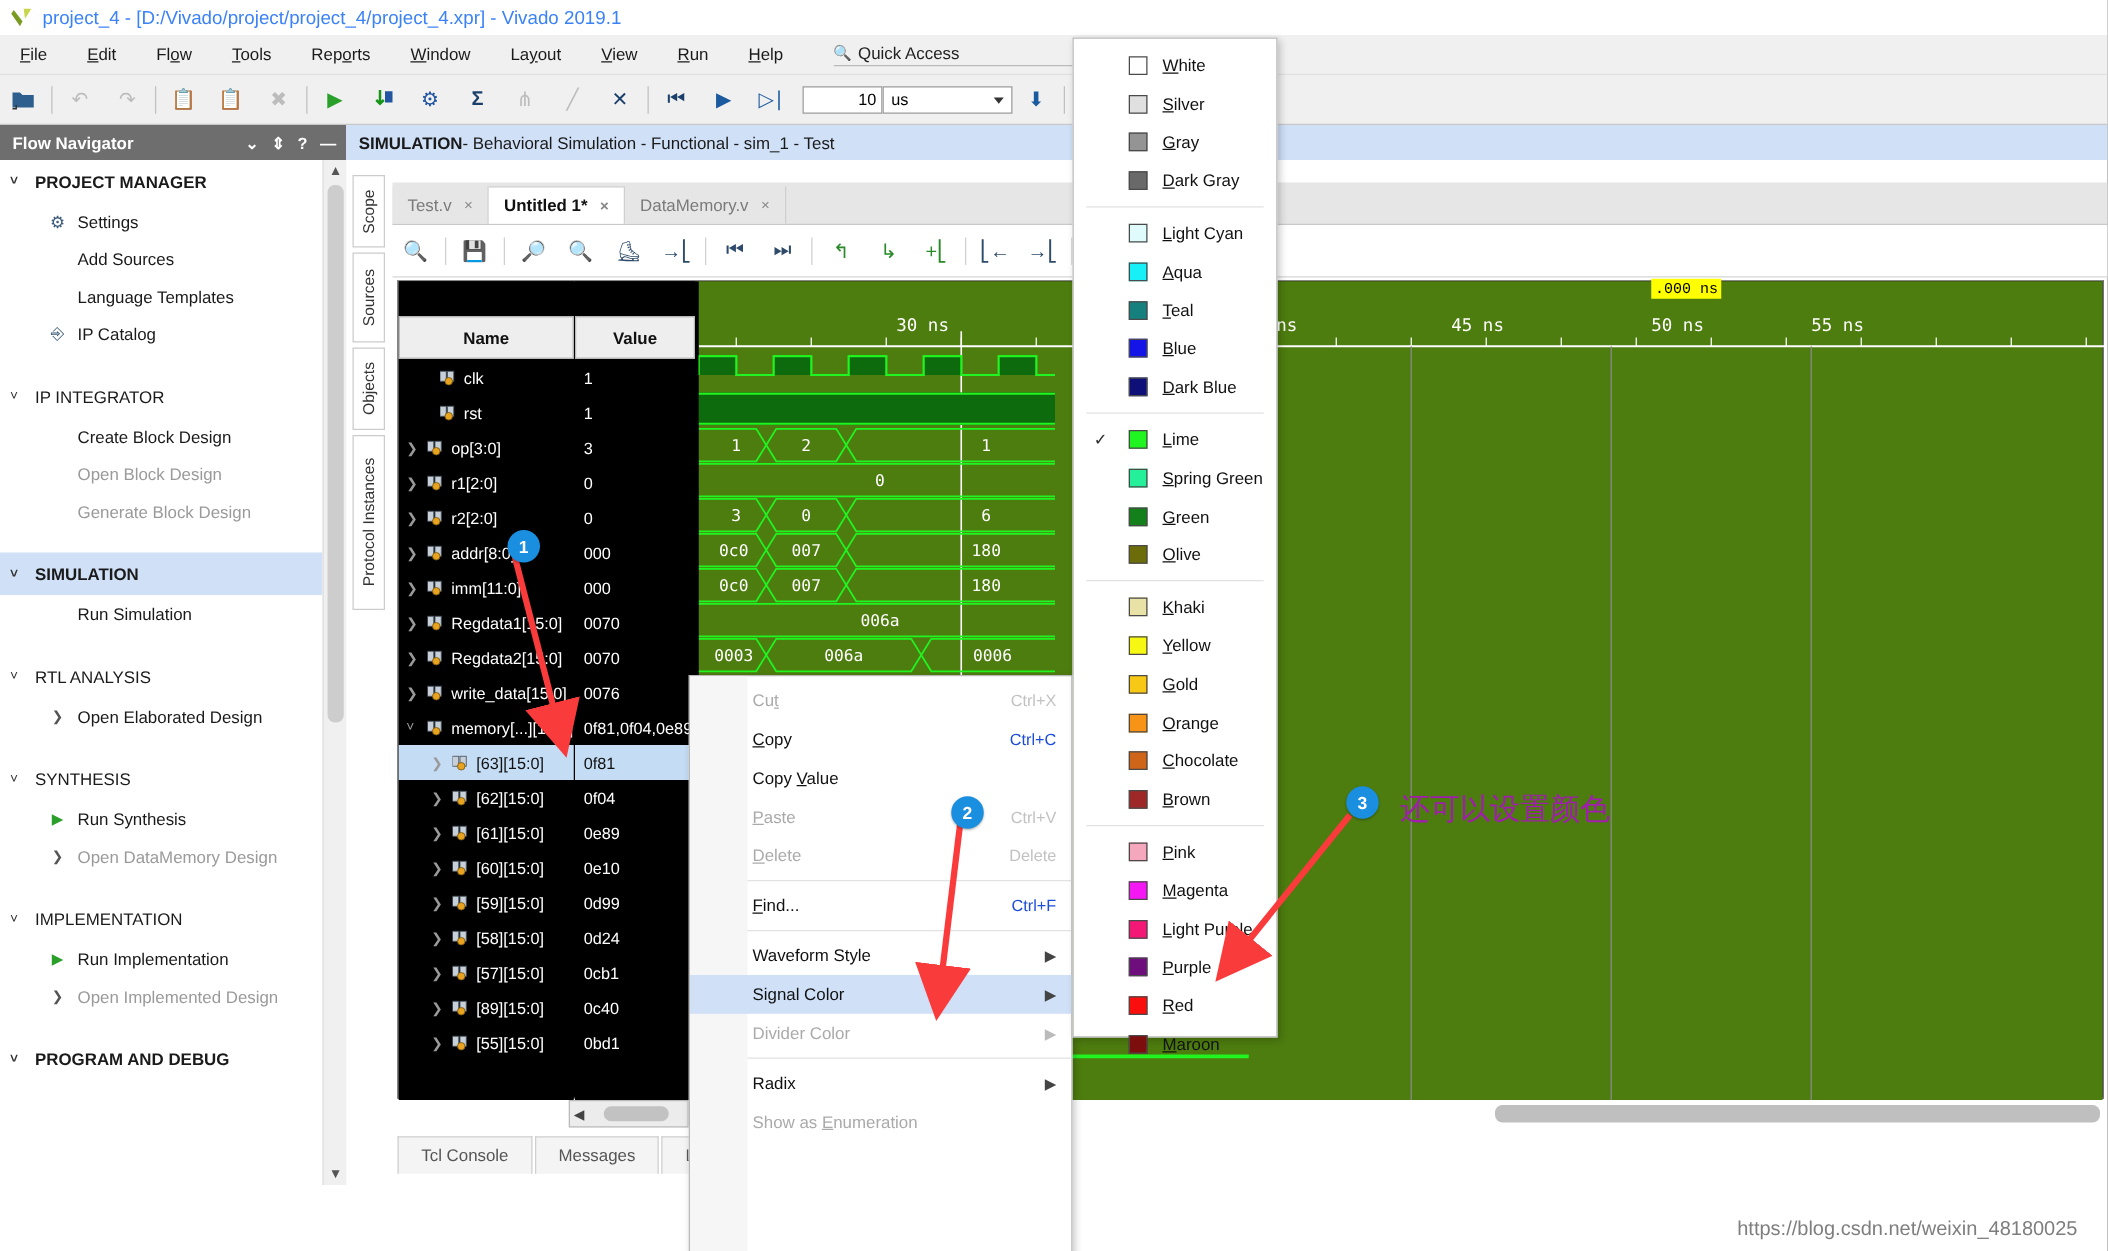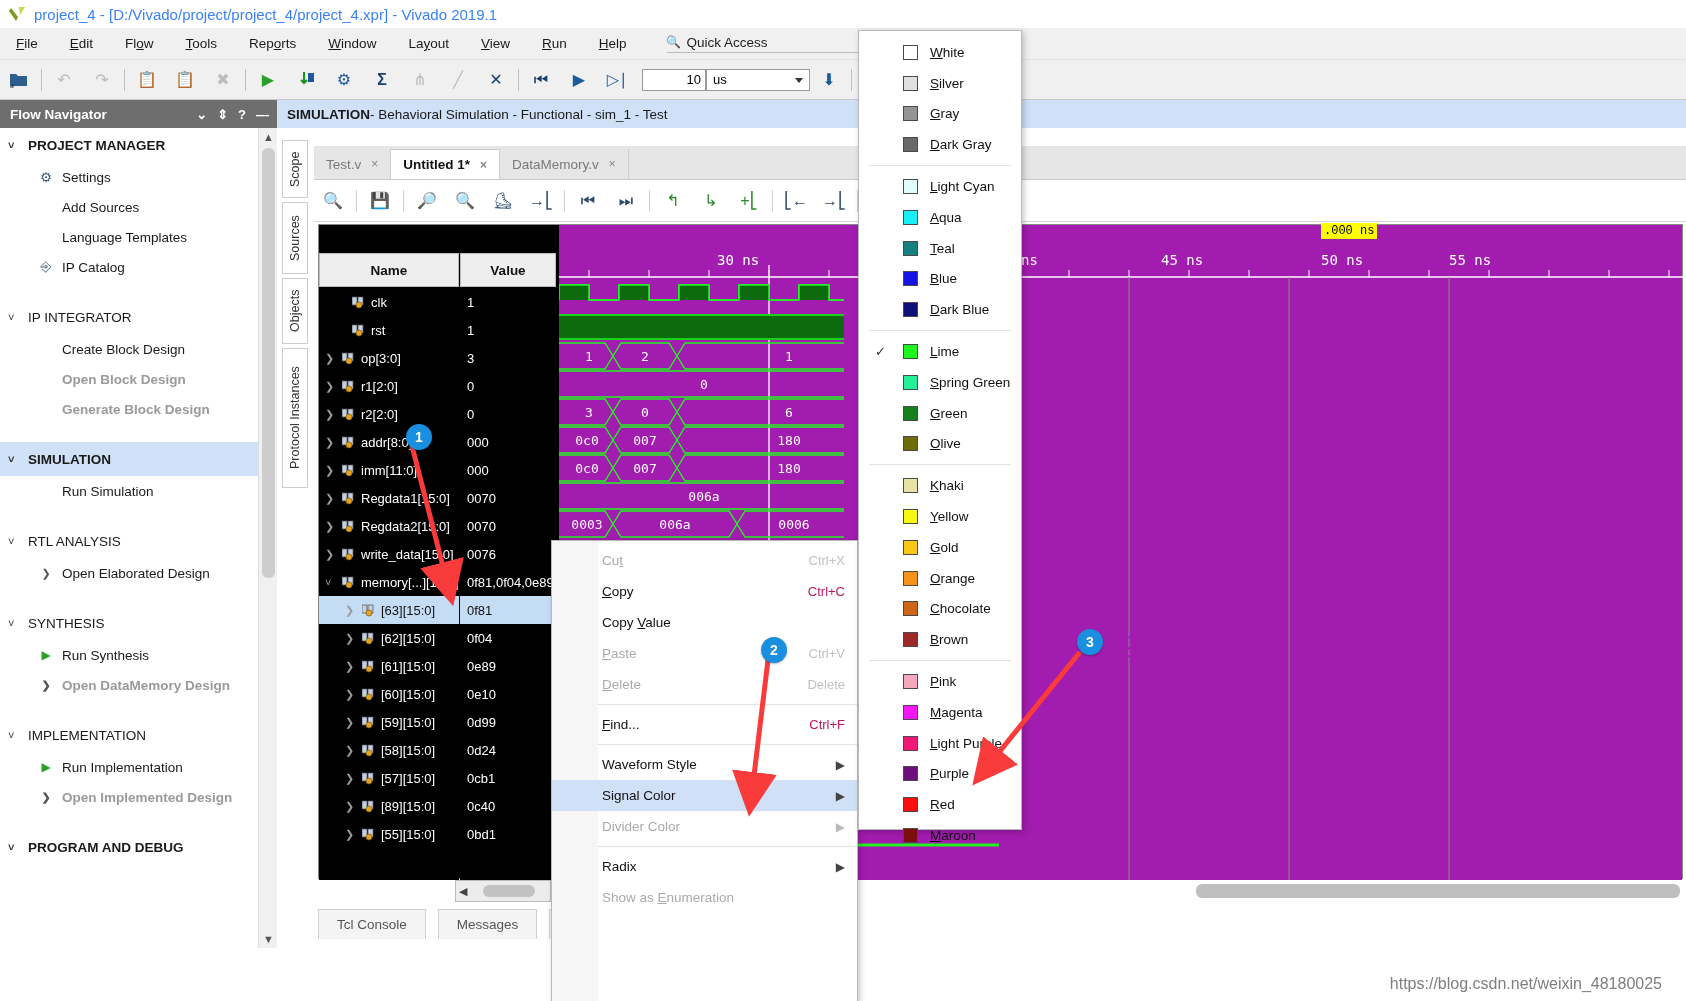--- a/index.html
+++ b/index.html
@@ -92,21 +92,21 @@
     display:flex; align-items:center; height:34px; padding-left:8px; gap:10px;
     font-size:13.5px; color:#1a1a1a;
   }
   .sect-head.bold { font-weight:bold; }
   .sect-head.active { background:#cfe0f7; font-weight:bold; }
   .chev { font-size:11px; color:#333; width:10px; }
   .nav-item {
     display:flex; align-items:center; height:30px; padding-left:38px; gap:8px;
     font-size:13.5px; color:#1a1a1a;
   }
-  .nav-item.dim { color:#9a9a9a;font-weight:bold; }
+  .nav-item.dim { color:#9a9a9a; }
   .nav-item .ic { width:16px; display:inline-flex; justify-content:center; }
   .gear { color:#3b5a7a; }
   .play { color:#2aa02a; font-size:12px; }
   .arrow-r { color:#555; font-size:11px; }
   .nav-spacer { height: 18px; }
 
   
   .sim-header {
     position:absolute; left:277px; top:100px; width:1409px; height:28px;
     background:#cfe0f7; display:flex; align-items:center; padding-left:10px;
@@ -151,21 +151,21 @@
     position:absolute; left:318px; top:224px; width:1365px; height:655px;
     background:#000; border:1px solid #888;
   }
   .names-col {
     position:absolute; left:0; top:0; width:140px; height:655px; background:#000;
   }
   .value-col {
     position:absolute; left:141px; top:0; width:96px; height:655px; background:#000;
   }
   .wave-col {
-    position:absolute; left:240px; top:0; right:0; height:655px; background:#a21caf;
+    position:absolute; left:240px; top:0; right:0; height:655px; background:#4d7c0f;
   }
   .col-hdr {
     position:absolute; top:28px; height:34px; background:#eeeeee;
     display:flex; align-items:center; justify-content:center;
     font-weight:bold; font-size:13.5px; color:#111; border:1px solid #bbb;
   }
   .row {
     height:28px; display:flex; align-items:center; color:#fff; font-size:13px;
   }
   .names-col .row { padding-left:6px; gap:5px; }
@@ -190,35 +190,35 @@
   }
 
   
   .bottom-tabs {
     position:absolute; left:318px; top:905px; width:900px; height:34px;
     display:flex; align-items:flex-end;
   }
   .btab {
     height:30px; padding:0 18px; display:flex; align-items:center;
     font-size:13.5px; color:#555; border:1px solid #cfcfcf; border-bottom:none;
-    background:#f4f4f4; margin-right:12px;
+    background:#f4f4f4; margin-right:2px;
   }
 
   
   .ctxmenu {
     position:absolute; left:551px; top:540px; width:307px; height:498px;
     background:#fff; border:1px solid #b9b9b9; box-shadow:2px 2px 6px rgba(0,0,0,.22);
     z-index:50; padding-top:4px;
   }
   .ctxmenu .strip { position:absolute; left:0; top:0; width:46px; height:100%; background:#f6f6f6; }
   .ci {
     position:relative; height:31px; display:flex; align-items:center;
     padding-left:50px; font-size:13.5px; color:#111; z-index:2;
   }
-  .ci .sc { position:absolute; right:12px; font-size:13px; color:#be185d; }
+  .ci .sc { position:absolute; right:12px; font-size:13px; color:#1d4ed8; }
   .ci.dis { color:#aaaaaa; }
   .ci.dis .sc { color:#c2c2c2; }
   .ci.hl { background:#cfe0f7; }
   .ci .sub { position:absolute; right:12px; font-size:12px; color:#444; }
   .ci.dis .sub { color:#bbb; }
   .ci u { text-decoration:underline; }
   .ctxsep { height:1px; background:#e2e2e2; margin:4px 0 4px 46px; position:relative; z-index:2;}
 
   
   .colormenu {

